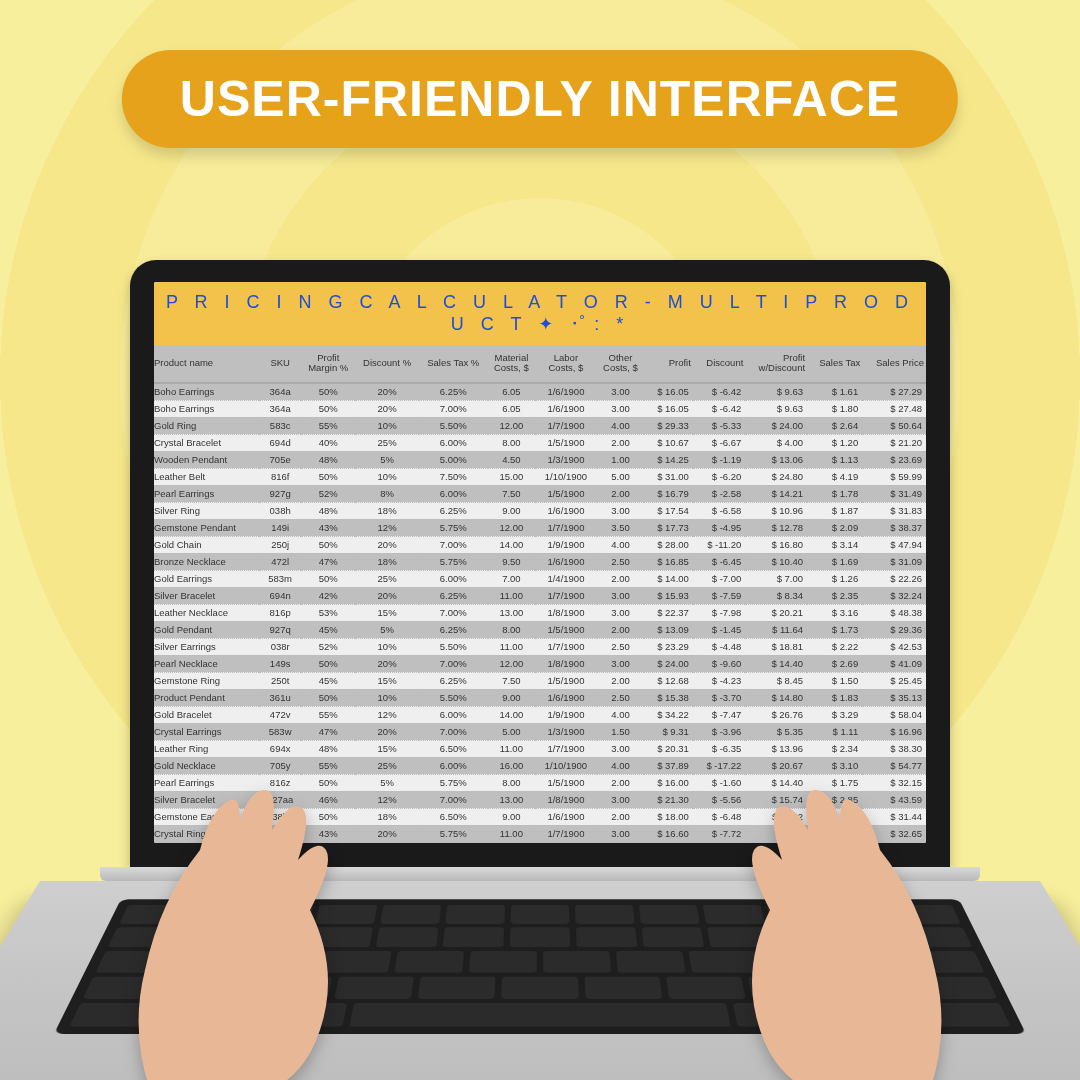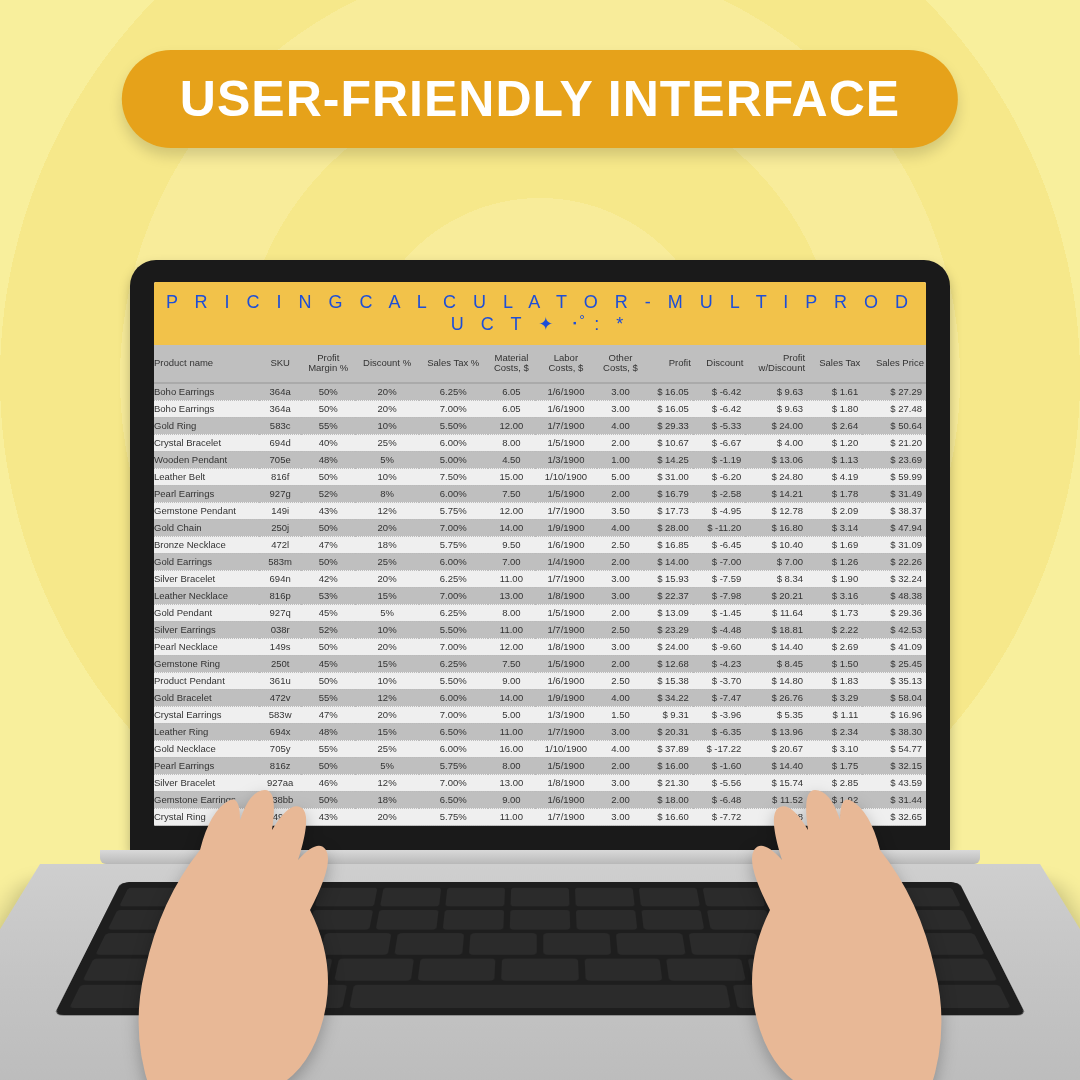--- a/index.html
+++ b/index.html
@@ -254,20 +254,35 @@
               <td class="ctr">7.50</td>
               <td class="ctr">1/5/1900</td>
               <td class="ctr">2.00</td>
               <td class="num">$ 16.79</td>
               <td class="num">$ -2.58</td>
               <td class="num">$ 14.21</td>
               <td class="num">$ 1.78</td>
               <td class="num">$ 31.49</td>
             </tr>
             <tr>
+              <td class="lft">Silver Ring</td>
+              <td class="ctr">038h</td>
+              <td class="ctr">48%</td>
+              <td class="ctr">18%</td>
+              <td class="ctr">6.25%</td>
+              <td class="ctr">9.00</td>
+              <td class="ctr">1/6/1900</td>
+              <td class="ctr">3.00</td>
+              <td class="num">$ 17.54</td>
+              <td class="num">$ -6.58</td>
+              <td class="num">$ 10.96</td>
+              <td class="num">$ 1.87</td>
+              <td class="num">$ 31.83</td>
+            </tr>
+            <tr>
               <td class="lft">Gemstone Pendant</td>
               <td class="ctr">149i</td>
               <td class="ctr">43%</td>
               <td class="ctr">12%</td>
               <td class="ctr">5.75%</td>
               <td class="ctr">12.00</td>
               <td class="ctr">1/7/1900</td>
               <td class="ctr">3.50</td>
               <td class="num">$ 17.73</td>
               <td class="num">$ -4.95</td>
@@ -325,21 +340,21 @@
               <td class="ctr">694n</td>
               <td class="ctr">42%</td>
               <td class="ctr">20%</td>
               <td class="ctr">6.25%</td>
               <td class="ctr">11.00</td>
               <td class="ctr">1/7/1900</td>
               <td class="ctr">3.00</td>
               <td class="num">$ 15.93</td>
               <td class="num">$ -7.59</td>
               <td class="num">$ 8.34</td>
-              <td class="num">$ 1.90</td>
+              <td class="num">$ 2.35</td>
               <td class="num">$ 32.24</td>
             </tr>
             <tr>
               <td class="lft">Leather Necklace</td>
               <td class="ctr">816p</td>
               <td class="ctr">53%</td>
               <td class="ctr">15%</td>
               <td class="ctr">7.00%</td>
               <td class="ctr">13.00</td>
               <td class="ctr">1/8/1900</td>

